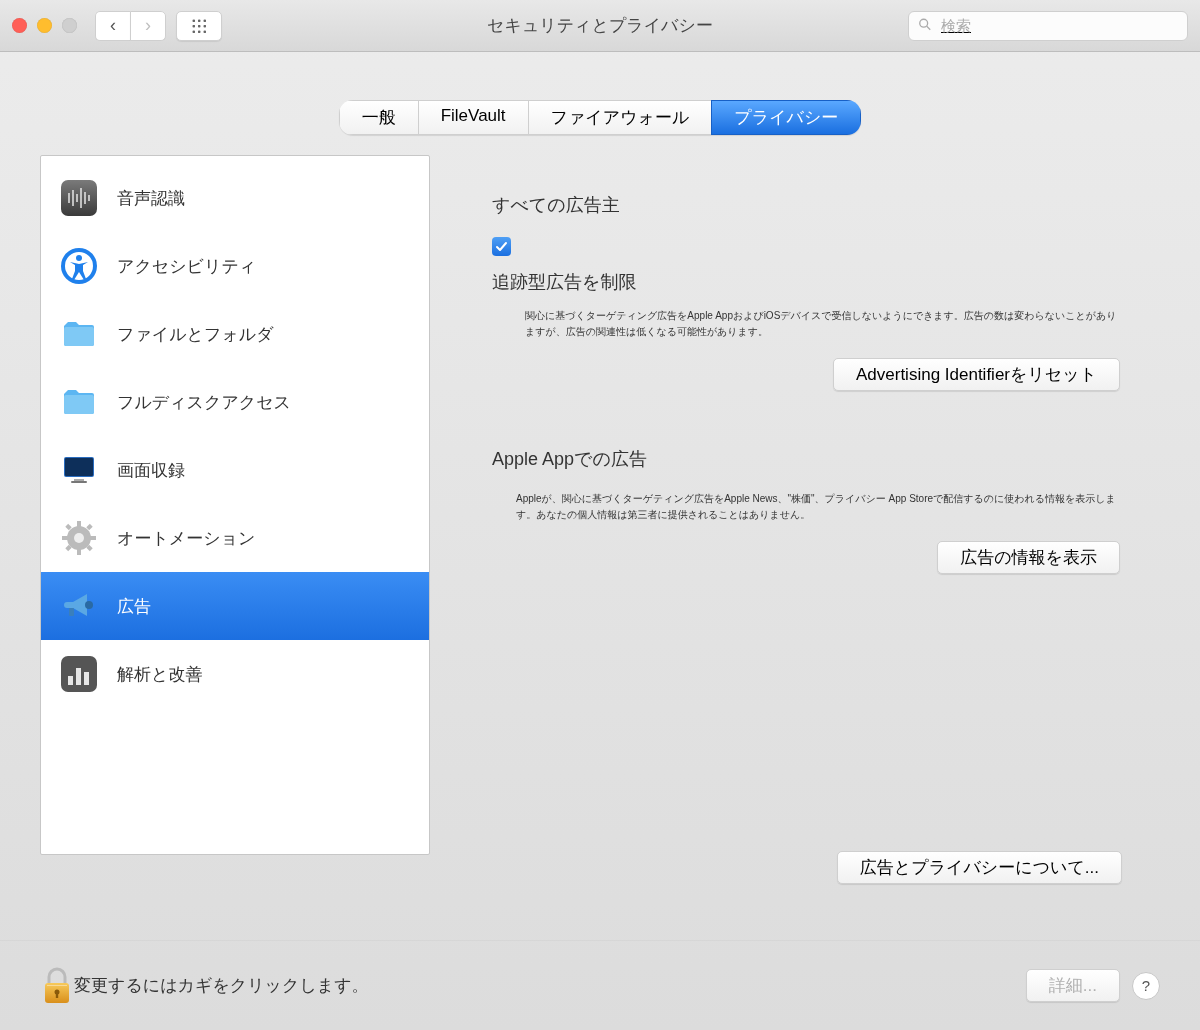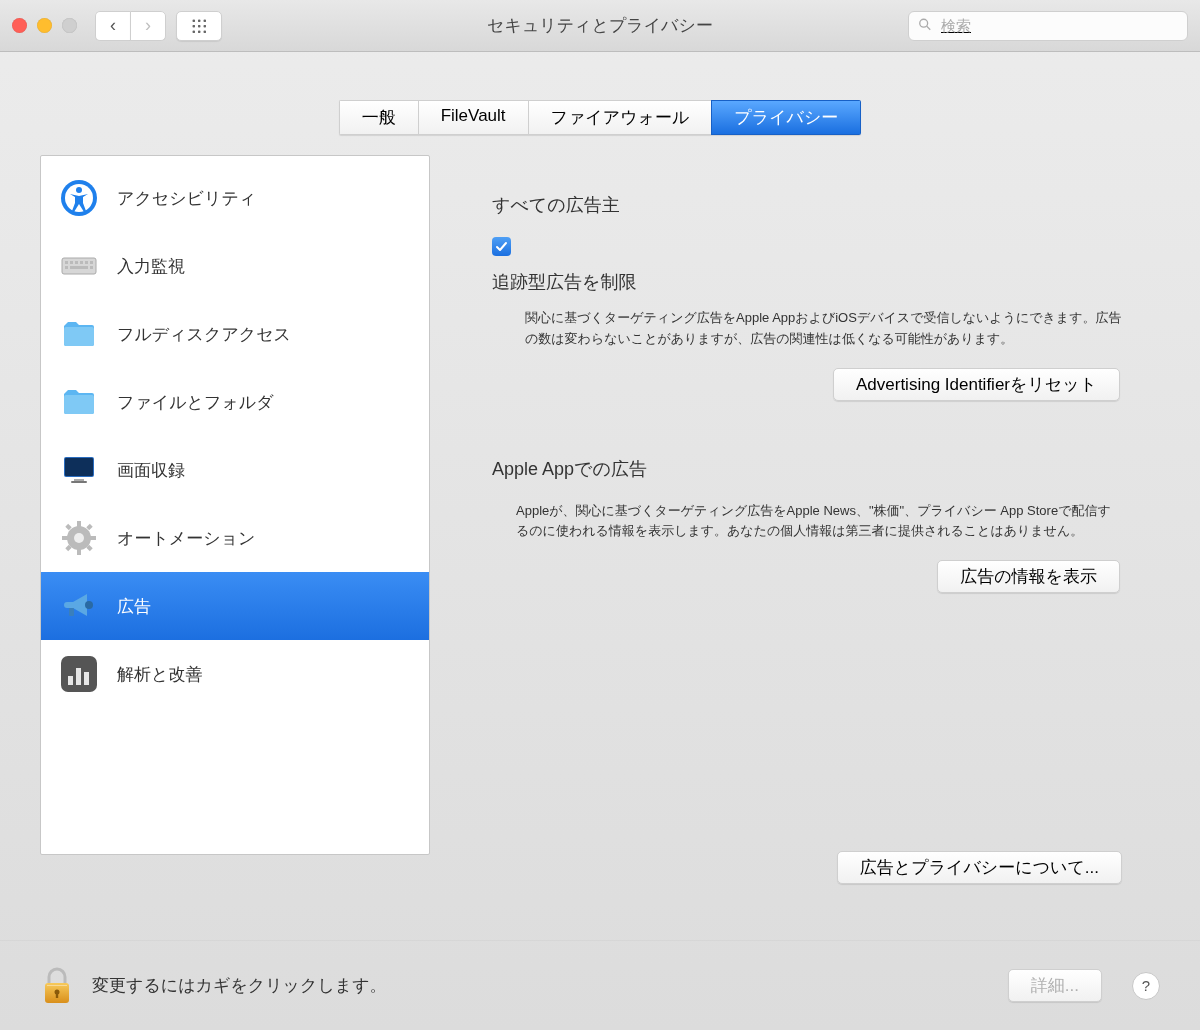--- a/index.html
+++ b/index.html
@@ -61,21 +61,21 @@
     }
     .search input::placeholder { color: #aaa; }
     .search .mag {
       position: absolute; left: 10px; top: 50%; transform: translateY(-50%);
       color: #aaa; font-size: 14px;
     }
 
     
     .tabwrap { display: flex; justify-content: center; padding: 48px 0 0; }
     .tabs {
-      display: inline-flex; border-radius: 2px; overflow: hidden;
+      display: inline-flex; border-radius: 14px; overflow: hidden;
       box-shadow: 0 1px 1px rgba(0,0,0,.1);
     }
     .tab {
       padding: 5px 22px; font-size: 17px;
       background: linear-gradient(#fff, #f1f1f1);
       border: 1px solid #cfcfcf; border-right: none;
       cursor: pointer;
     }
     .tab:last-child { border-right: 1px solid #cfcfcf; }
     .tab.active {
@@ -117,38 +117,38 @@
     .checkbox-row { display: flex; align-items: flex-start; gap: 14px; margin-bottom: 14px; flex-direction: column; }
     .chk {
       width: 19px; height: 19px; border-radius: 4px;
       background: linear-gradient(#4f9ff5, #1a6fe0);
       display: flex; align-items: center; justify-content: center;
       flex-shrink: 0; cursor: pointer;
     }
     .chk svg { width: 13px; height: 13px; }
     .chk-label { font-size: 18px; color: #333; }
     .desc {
-      font-size: 13px; line-height: 1.6; color: #333;
+      font-size: 10px; line-height: 1.6; color: #333;
       margin-left: 33px; margin-bottom: 18px;
     }
     .btn {
       display: inline-block; padding: 4px 22px;
       background: linear-gradient(#fff, #f1f1f1);
       border: 1px solid #cfcfcf; border-radius: 5px;
       box-shadow: 0 1px 1px rgba(0,0,0,.1);
       font-size: 17px; cursor: pointer;
     }
     .btn.disabled { color: #b0b0b0; }
     .section { margin-bottom: 56px; }
     .bottom-link { position: absolute; right: 38px; bottom: 56px; }
 
     
     .footer {
       height: 90px; display: flex; align-items: center;
-      padding: 0 40px; gap: 18px;
+      padding: 0 40px; 
       border-top: 1px solid rgba(0,0,0,.03);
     }
     .lock {
       width: 34px; height: 42px;
       display: flex; align-items: flex-end; justify-content: center;
     }
     .lock-text { font-size: 17px; color: #333; flex: 1; }
     .help {
       width: 28px; height: 28px; border-radius: 50%;
       border: 1px solid #c7c7c7; background: #fff;
@@ -197,64 +197,67 @@
     <div class="tab active">プライバシー</div>
   </div>
 </div>
 
 <div class="content">
 
   <div class="list-pane">
     <div class="list-item">
       <span class="icon">
         <svg viewBox="0 0 40 40">
+            <rect x="2" y="2" width="36" height="36" rx="7" fill="url(#g1)"></rect>
+          <defs>
+              <linearGradient id="g1" x1="0" y1="0" x2="0" y2="1">
+                <stop offset="0" stop-color="#7a7a7a"></stop>
+                <stop offset="1" stop-color="#3a3a3a"></stop>
+              </linearGradient>
+            </defs>
+          <g stroke="#e6e6e6" stroke-width="1.5">
+              <line x1="10" y1="15" x2="10" y2="25"></line>
+              <line x1="14" y1="12" x2="14" y2="28"></line>
+              <line x1="18" y1="16" x2="18" y2="24"></line>
+              <line x1="22" y1="10" x2="22" y2="30"></line>
+              <line x1="26" y1="14" x2="26" y2="26"></line>
+              <line x1="30" y1="17" x2="30" y2="23"></line>
+            </g>
+        </svg>
+      </span>
+      <span>音声認識</span>
+    </div>
+    <div class="list-item">
+      <span class="icon">
+        <svg viewBox="0 0 40 40">
             <circle cx="20" cy="20" r="18" fill="#1f80ec"></circle>
             <circle cx="20" cy="20" r="14" fill="#fff"></circle>
             <circle cx="20" cy="12" r="3" fill="#1f80ec"></circle>
             <path d="M11 16l9 2 9-2-5 3v6l3 8-2 1-5-8-5 8-2-1 3-8v-6z" fill="#1f80ec"></path>
           </svg>
       </span>
       <span>アクセシビリティ</span>
     </div>
     <div class="list-item">
       <span class="icon">
         <svg viewBox="0 0 40 40">
-            <rect x="3" y="12" width="34" height="16" rx="2" fill="#d7d7d7" stroke="#aaa"></rect>
-            <g fill="#bbb">
-              <rect x="6" y="15" width="3" height="3"></rect>
-              <rect x="11" y="15" width="3" height="3"></rect>
-              <rect x="16" y="15" width="3" height="3"></rect>
-              <rect x="21" y="15" width="3" height="3"></rect>
-              <rect x="26" y="15" width="3" height="3"></rect>
-              <rect x="31" y="15" width="3" height="3"></rect>
-              <rect x="6" y="20" width="3" height="3"></rect>
-              <rect x="11" y="20" width="18" height="3"></rect>
-              <rect x="31" y="20" width="3" height="3"></rect>
-            </g>
-          </svg>
-      </span>
-      <span>入力監視</span>
-    </div>
-    <div class="list-item">
-      <span class="icon">
-        <svg viewBox="0 0 40 40">
             <path d="M5 12l4-4h8l3 3h13a2 2 0 012 2v17a2 2 0 01-2 2H7a2 2 0 01-2-2z" fill="#5cb6f2"></path>
             <rect x="5" y="13" width="30" height="19" rx="2" fill="#7fc9f5"></rect>
           </svg>
       </span>
-      <span>フルディスクアクセス</span>
+      <span>ファイルとフォルダ</span>
     </div>
     <div class="list-item">
       <span class="icon">
         <svg viewBox="0 0 40 40">
             <path d="M5 12l4-4h8l3 3h13a2 2 0 012 2v17a2 2 0 01-2 2H7a2 2 0 01-2-2z" fill="#5cb6f2"></path>
             <rect x="5" y="13" width="30" height="19" rx="2" fill="#7fc9f5"></rect>
           </svg>
       </span>
-      <span>ファイルとフォルダ</span>
+      <span>フルディスクアクセス</span>
     </div>
     <div class="list-item">
       <span class="icon">
         <svg viewBox="0 0 40 40">
             <rect x="5" y="7" width="30" height="20" rx="2" fill="#2a6dc0"></rect>
             <rect x="6" y="8" width="28" height="18" rx="1" fill="#0d2f5a"></rect>
             <rect x="15" y="29" width="10" height="2" fill="#aaa"></rect>
             <rect x="12" y="31" width="16" height="2" rx="1" fill="#777"></rect>
           </svg>
       </span>

